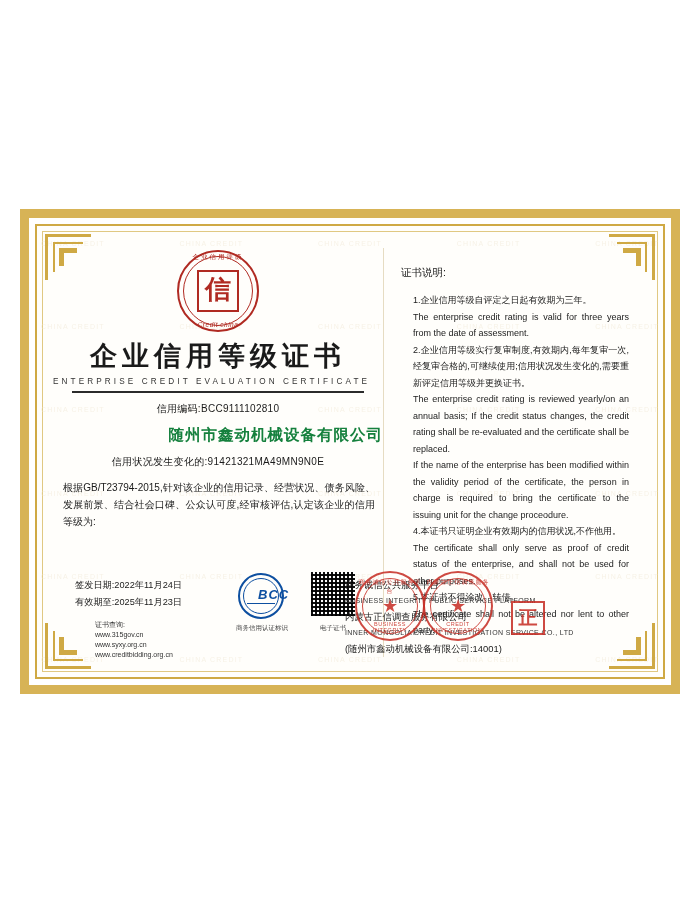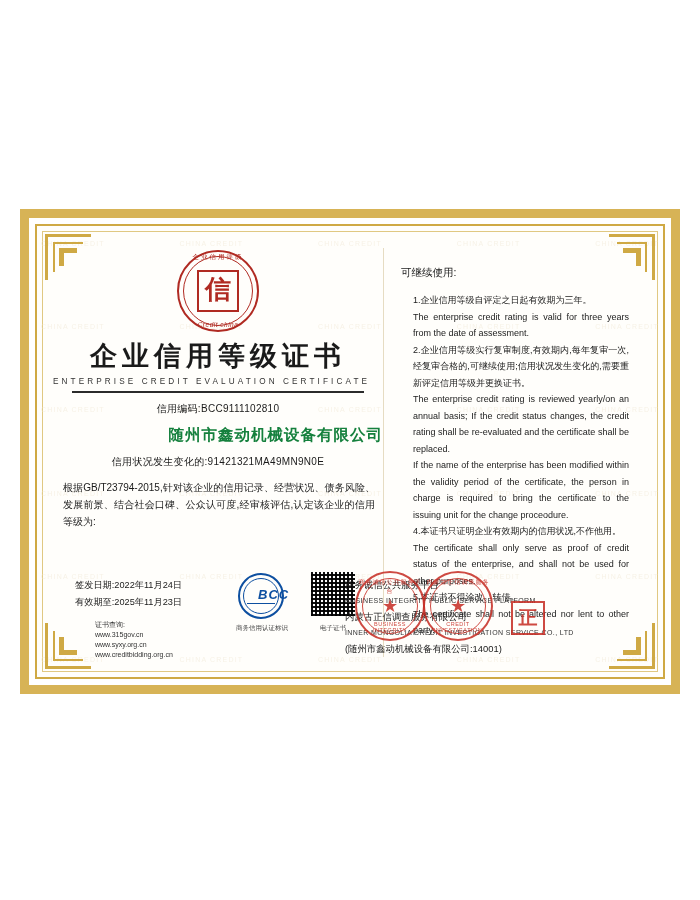--- a/index.html
+++ b/index.html
@@ -334,21 +334,21 @@
           </div>
           <div class="bcc-cap">商务信用认证标识</div>
 
           <div class="qr"></div>
           <div class="qr-cap">电子证书</div>
         </div>
 
         <div class="right">
           <div class="divider"></div>
 
-          <div class="notes-title">可继续使用:</div>
+          <div class="notes-title">证书说明:</div>
           <ul class="notes">
             <li>1.企业信用等级自评定之日起有效期为三年。</li>
             <li class="en">The enterprise credit rating is valid for three years from the date of assessment.</li>
             <li>2.企业信用等级实行复审制度,有效期内,每年复审一次,经复审合格的,可继续使用;信用状况发生变化的,需要重新评定信用等级并更换证书。</li>
             <li class="en">The enterprise credit rating is reviewed yearly/on an annual basis; If the credit status changes, the credit rating shall be re-evaluated and the certificate shall be replaced.</li>
             <li class="en">If the name of the enterprise has been modified within the validity period of the certificate, the person in charge is required to bring the certificate to the issuing unit for the change proceodure.</li>
             <li>4.本证书只证明企业有效期内的信用状况,不作他用。</li>
             <li class="en">The certificate shall only serve as proof of credit status of the enterprise, and shall not be used for other purposes.</li>
             <li>5.本证书不得涂改、转借。</li>
             <li class="en">The certificate shall not be altered nor lent to other party.</li>

